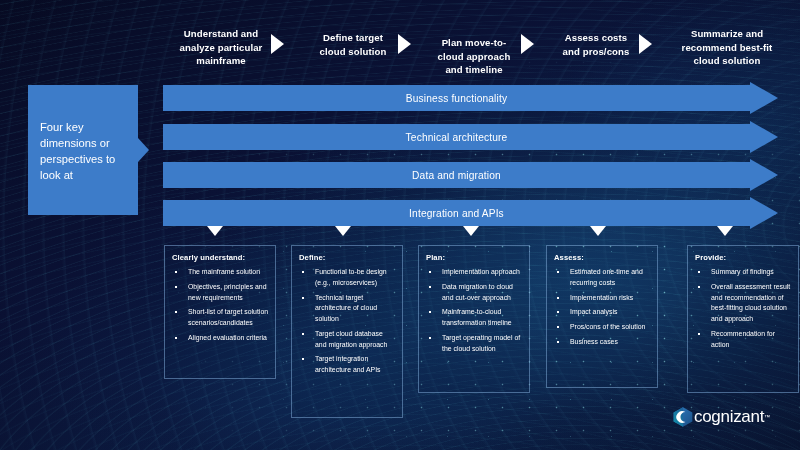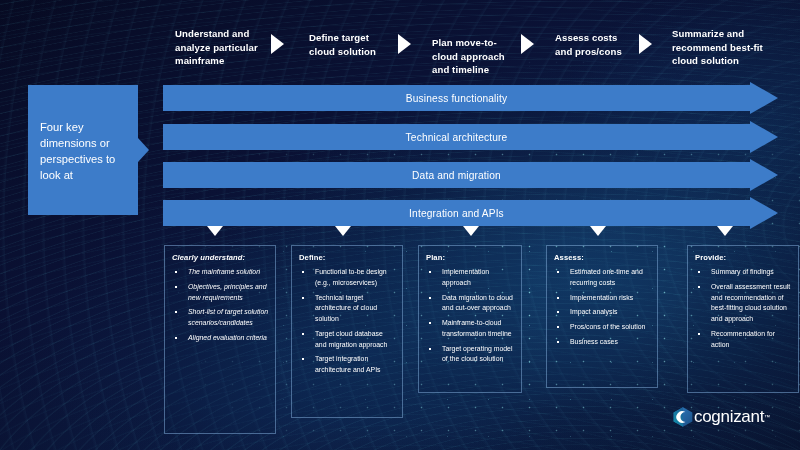--- a/index.html
+++ b/index.html
@@ -67,20 +67,21 @@
 
   
   .stages { position: absolute; left: 0; top: 0; width: 800px; height: 78px; }
   .stage-label {
     position: absolute;
     color: #ffffff;
     font-size: 9.6px;
     font-weight: bold;
     line-height: 1.42;
     letter-spacing: 0.1px;
+    text-align: center;
   }
   .stage-caret {
     position: absolute;
     width: 0; height: 0;
     border-style: solid;
     border-width: 10px 0 10px 13px;
     border-color: transparent transparent transparent #ffffff;
   }
 
   
@@ -253,41 +254,41 @@
     <div class="tip"></div>
     <div class="label">Integration and APIs</div>
   </div>
 
   <div class="down-caret" style="left:207px; top:226px;"></div>
   <div class="down-caret" style="left:335px; top:226px;"></div>
   <div class="down-caret" style="left:463px; top:226px;"></div>
   <div class="down-caret" style="left:590px; top:226px;"></div>
   <div class="down-caret" style="left:717px; top:226px;"></div>
 
-  <div class="detail-box" style="left:164px; width:112px; height:189px;font-style:italic;">
+  <div class="detail-box" style="left:164px; width:112px; height:134px;">
     <div class="detail-title">Clearly understand:</div>
     <ul class="detail-list">
       <li>The mainframe solution</li>
       <li>Objectives, principles and new requirements</li>
       <li>Short-list of target solution scenarios/candidates</li>
       <li>Aligned evaluation criteria</li>
     </ul>
   </div>
 
   <div class="detail-box" style="left:291px; width:112px; height:173px;">
     <div class="detail-title">Define:</div>
     <ul class="detail-list">
       <li>Functional to-be design (e.g., microservices)</li>
       <li>Technical target architecture of cloud solution</li>
       <li>Target cloud database and migration approach</li>
       <li>Target integration architecture and APIs</li>
     </ul>
   </div>
 
-  <div class="detail-box" style="left:418px; width:104px; height:148px;">
+  <div class="detail-box" style="left:418px; width:112px; height:148px;">
     <div class="detail-title">Plan:</div>
     <ul class="detail-list">
       <li>Implementation approach</li>
       <li>Data migration to cloud and cut-over approach</li>
       <li>Mainframe-to-cloud transformation timeline</li>
       <li>Target operating model of the cloud solution</li>
     </ul>
   </div>
 
   <div class="detail-box" style="left:546px; width:112px; height:143px;">

